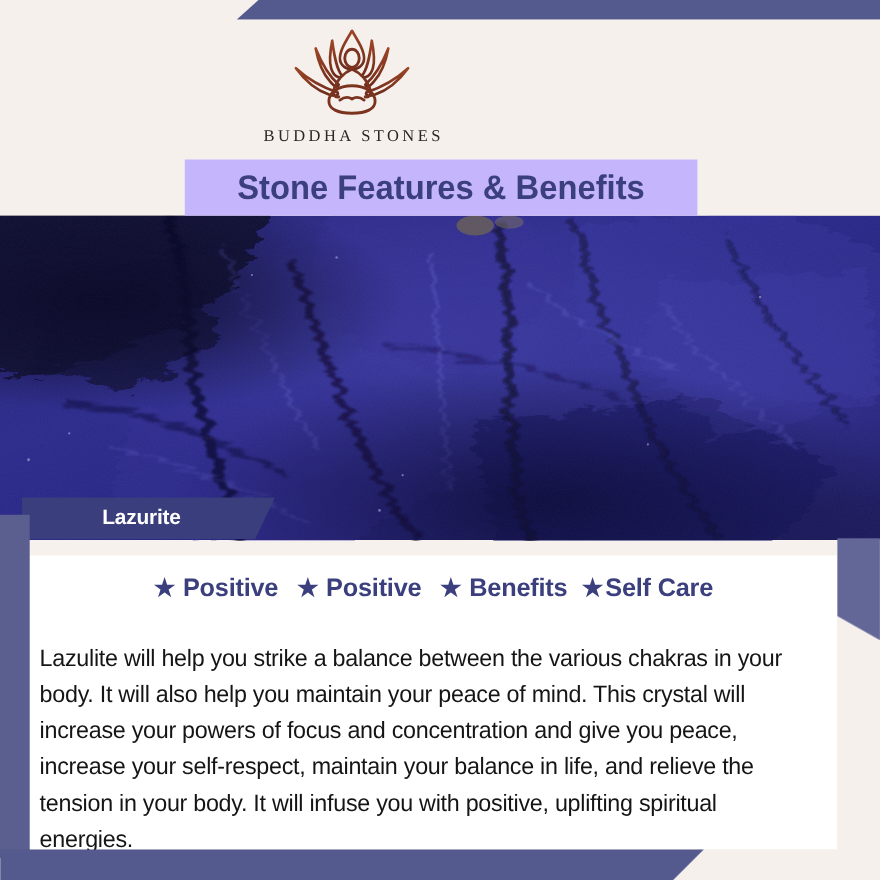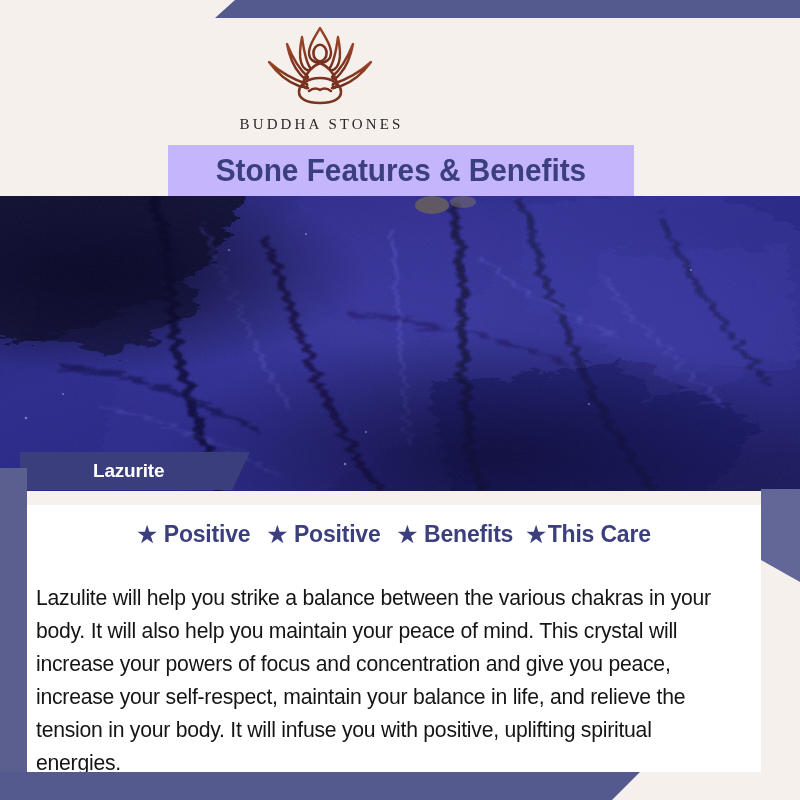--- a/index.html
+++ b/index.html
@@ -368,21 +368,21 @@
       <span class="benefit">
         <span class="star">★</span>
         <span>Positive</span>
       </span>
       <span class="benefit tight">
         <span class="star">★</span>
         <span>Benefits</span>
       </span>
       <span class="benefit tight">
         <span class="star">★</span>
-        <span>This Care</span>
+        <span>Self Care</span>
       </span>
     </div>
 
     <p class="body-text">Lazulite will help you strike a balance between the various chakras in your body. It will also help you maintain your peace of mind. This crystal will increase your powers of focus and concentration and give you peace, increase your self-respect, maintain your balance in life, and relieve the tension in your body. It will infuse you with positive, uplifting spiritual energies.</p>
   </div>
 
   <div class="band-top"></div>
   <div class="band-left"></div>
   <div class="band-right"></div>
   <div class="band-bottom"></div>

